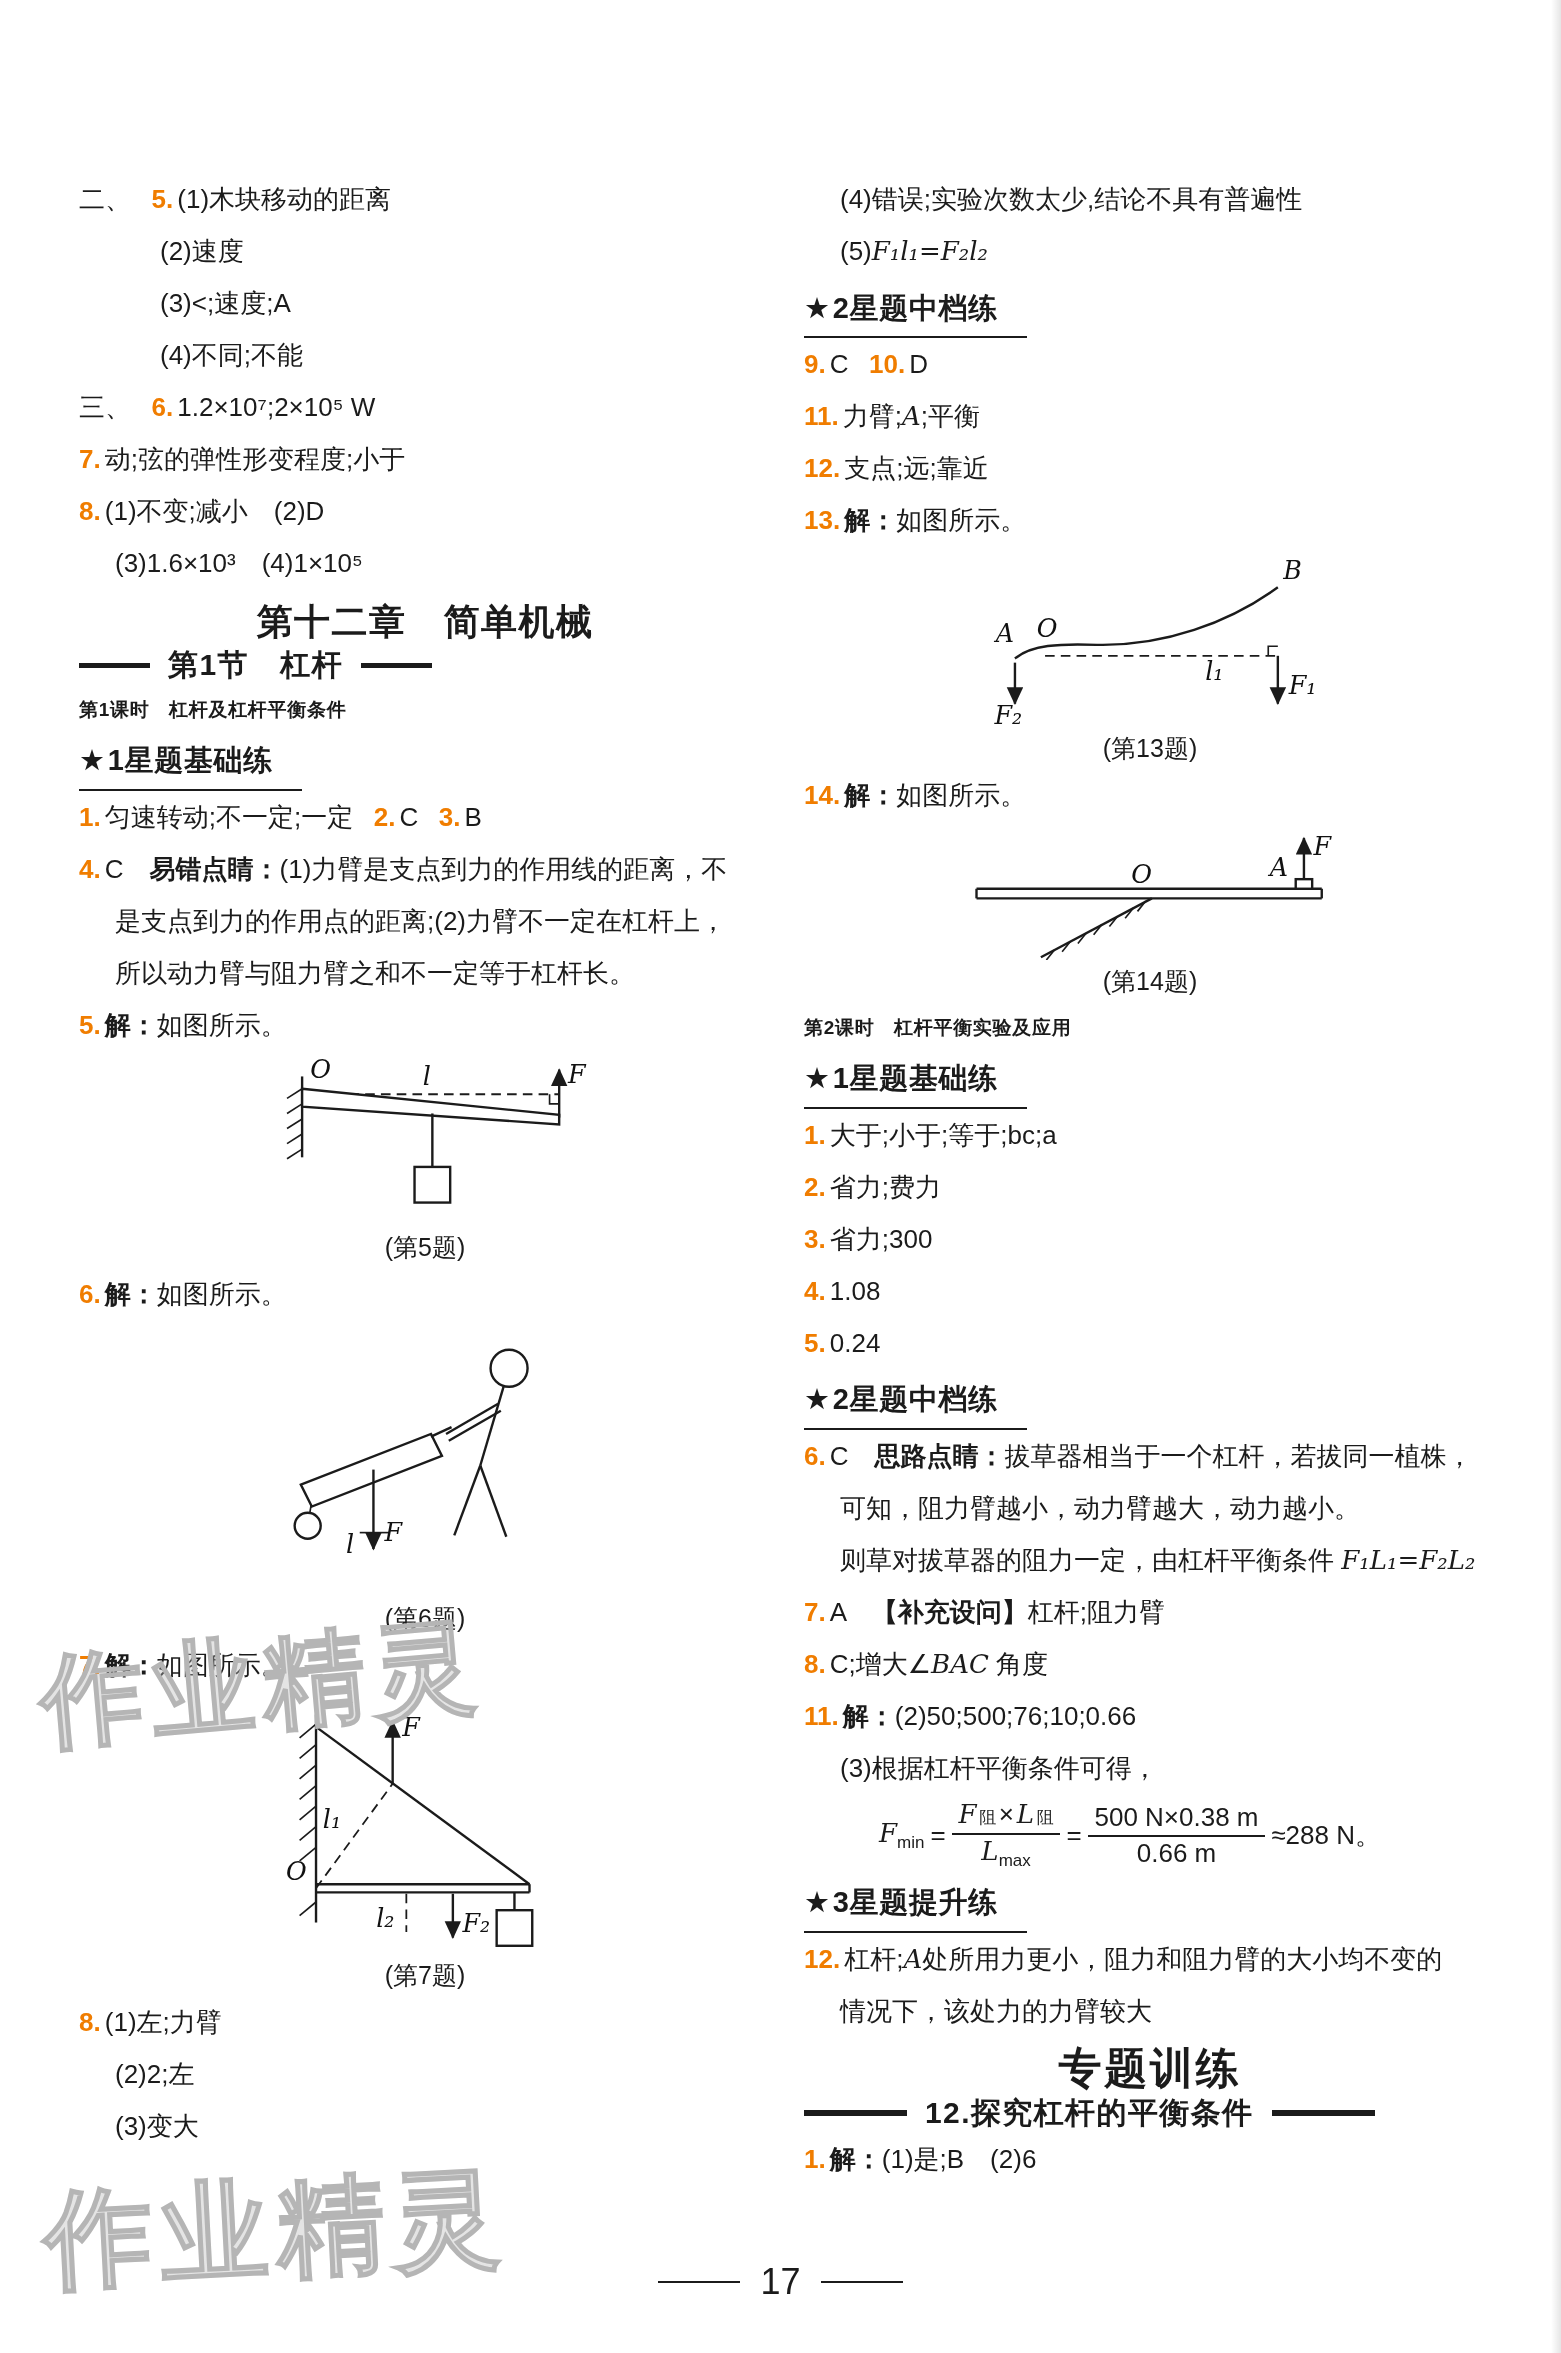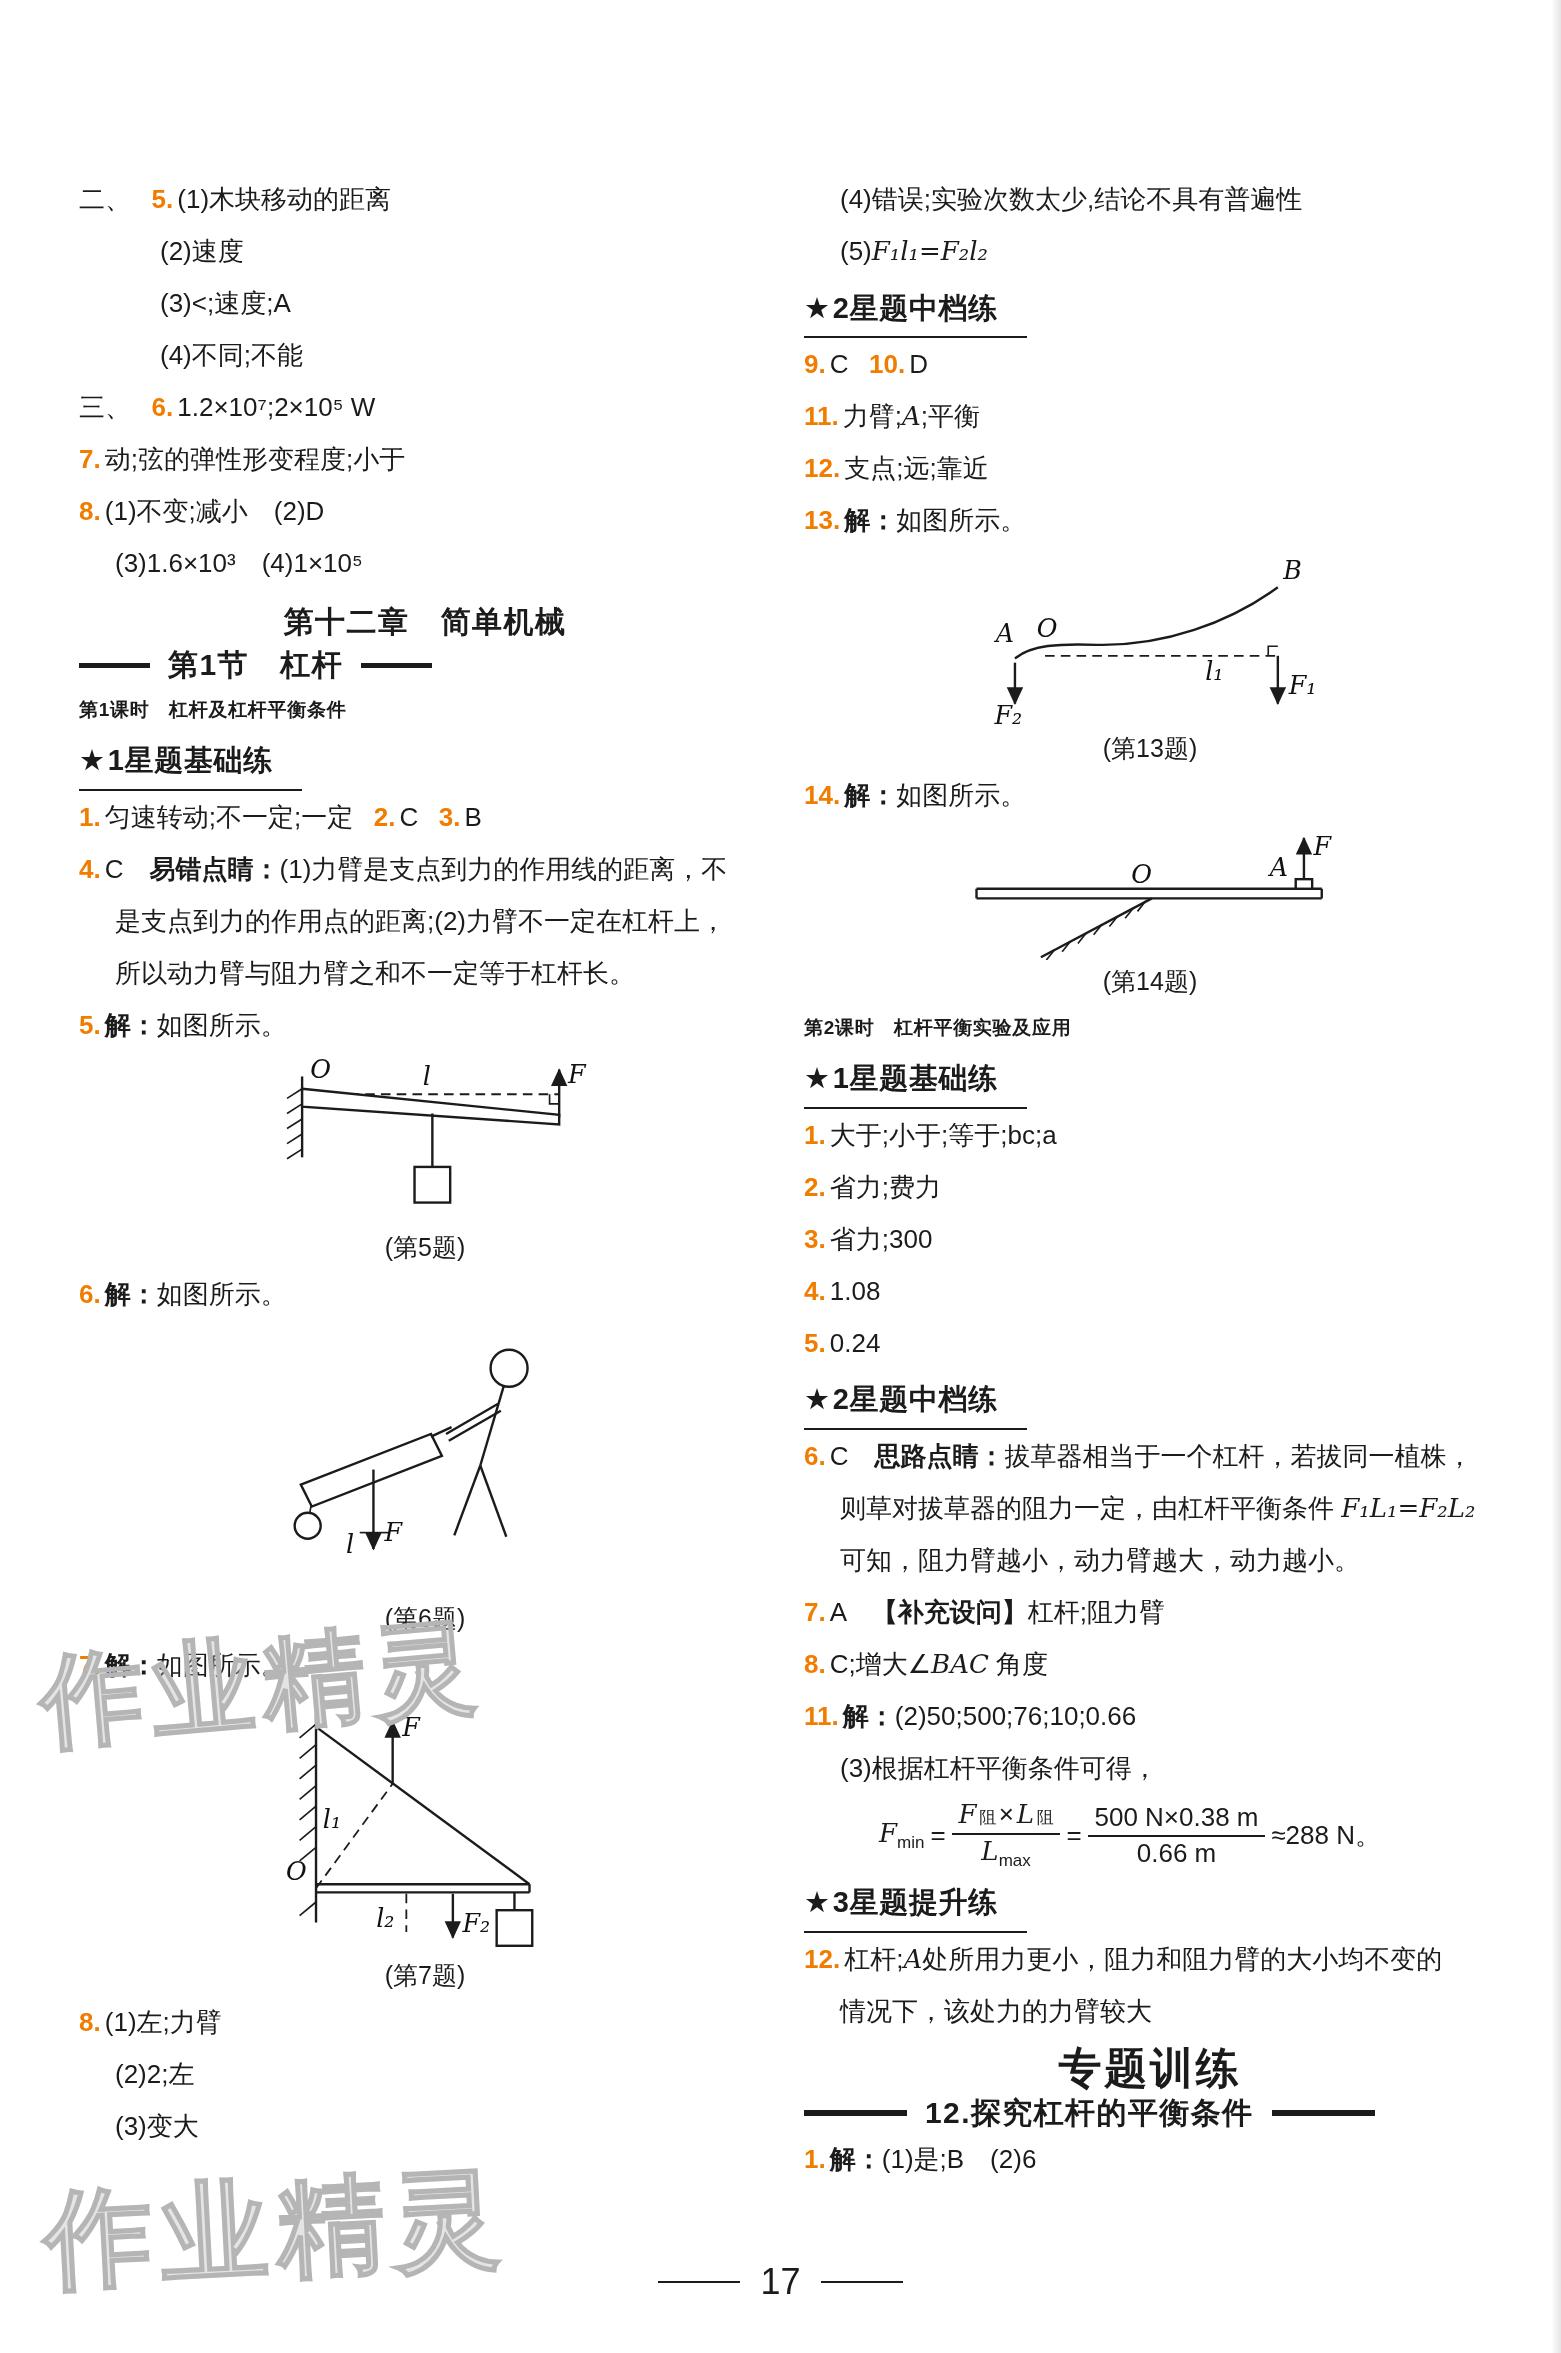--- a/index.html
+++ b/index.html
@@ -11,21 +11,21 @@
   .col{position:absolute;top:173px;width:692px}
   .col-left{left:79px}
   .col-right{left:804px}
   .line{font-size:26px;line-height:52px;white-space:nowrap}
   .ind1{padding-left:81px}
   .ind2{padding-left:36px}
   .n{color:var(--accent,#f07d00);font-weight:700;margin-right:4.1px}
   .line .n:not(:first-child){margin-left:20.5px}
   .b{font-weight:700}
   .i{font-style:italic;font-family:"DejaVu Serif","Liberation Serif",serif}
-  .chapter{font-size:30px;font-weight:700;text-align:center;line-height:45px;margin:9.6px 0 1.4px;letter-spacing:1.4px}
+  .chapter{font-size:36px;font-weight:700;text-align:center;line-height:45px;margin:9.6px 0 1.4px;letter-spacing:1.4px}
   .sec-line{display:flex;align-items:center;justify-content:flex-start;gap:18px;margin:2.7px 0 1.4px;line-height:38px}
   .sec-txt{font-size:30px;font-weight:700;letter-spacing:1.4px}
   .bar{width:71px;height:5.5px;background:#1b1b1b}
   .bar.long{width:103px}
   .lesson{font-size:19px;font-weight:700;text-align:left;line-height:40px;margin:5.5px 0 4.1px;letter-spacing:0.7px}
   .star-row{margin:9.6px 0 0}
   .star-head{display:inline-block;border-bottom:2.7px solid #1b1b1b;padding:0 29px 1.4px 0;line-height:42px}
   .star-icon{font-size:29px;margin-right:2.7px}
   .star-label{font-size:29px;font-weight:700;letter-spacing:0.7px}
   .fig{text-align:center;margin:2.7px 0 0}
@@ -294,22 +294,22 @@
       </div>
 
     <div class="star-row">
       <span class="star-head">
         <span class="star-icon">★</span><span class="star-label">2星题中档练</span>
       </span>
     </div>
 
     <div>
         <div class="line"><span class="n">6.</span><span class="t">C　</span><span class="b">思路点睛：</span><span class="t">拔草器相当于一个杠杆，若拔同一植株，</span></div>
+        <div class="line ind2"><span class="t">可知，阻力臂越小，动力臂越大，动力越小。</span></div>
         <div class="line ind2"><span class="t">则草对拔草器的阻力一定，由杠杆平衡条件 </span><span class="i">F₁L₁=F₂L₂</span></div>
-        <div class="line ind2"><span class="t">可知，阻力臂越小，动力臂越大，动力越小。</span></div>
         <div class="line"><span class="n">7.</span><span class="t">A　</span><span class="b">【补充设问】</span><span class="t">杠杆;阻力臂</span></div>
         <div class="line"><span class="n">8.</span><span class="t">C;增大∠</span><span class="i">BAC</span><span class="t"> 角度</span></div>
         <div class="line"><span class="n">11.</span><span class="b">解：</span><span class="t">(2)50;500;76;10;0.66</span></div>
         <div class="line ind2"><span class="t">(3)根据杠杆平衡条件可得，</span></div>
       </div>
 
     <div class="formula">
       <span class="fpart"><span class="i">F</span><sub>min</sub></span>
       <span class="fop">=</span>
       <span class="frac">

